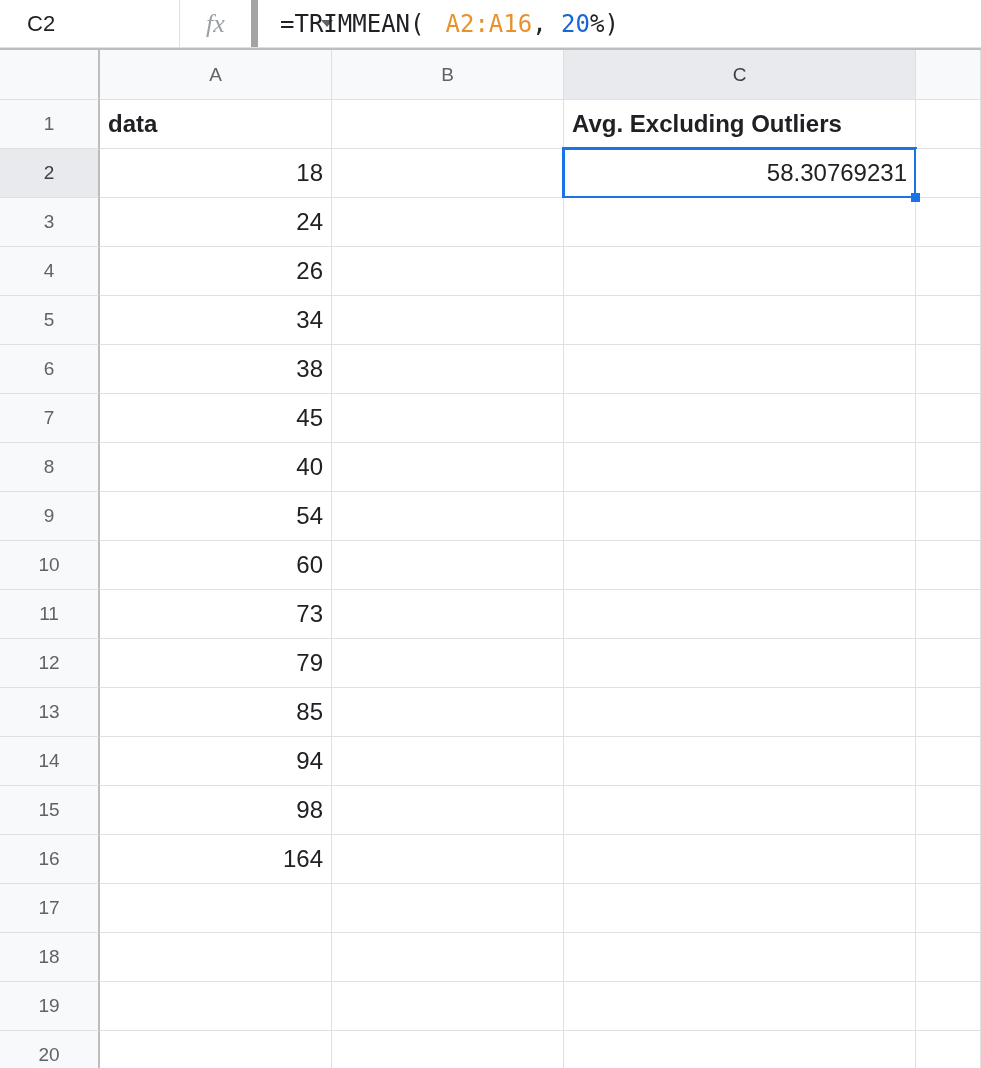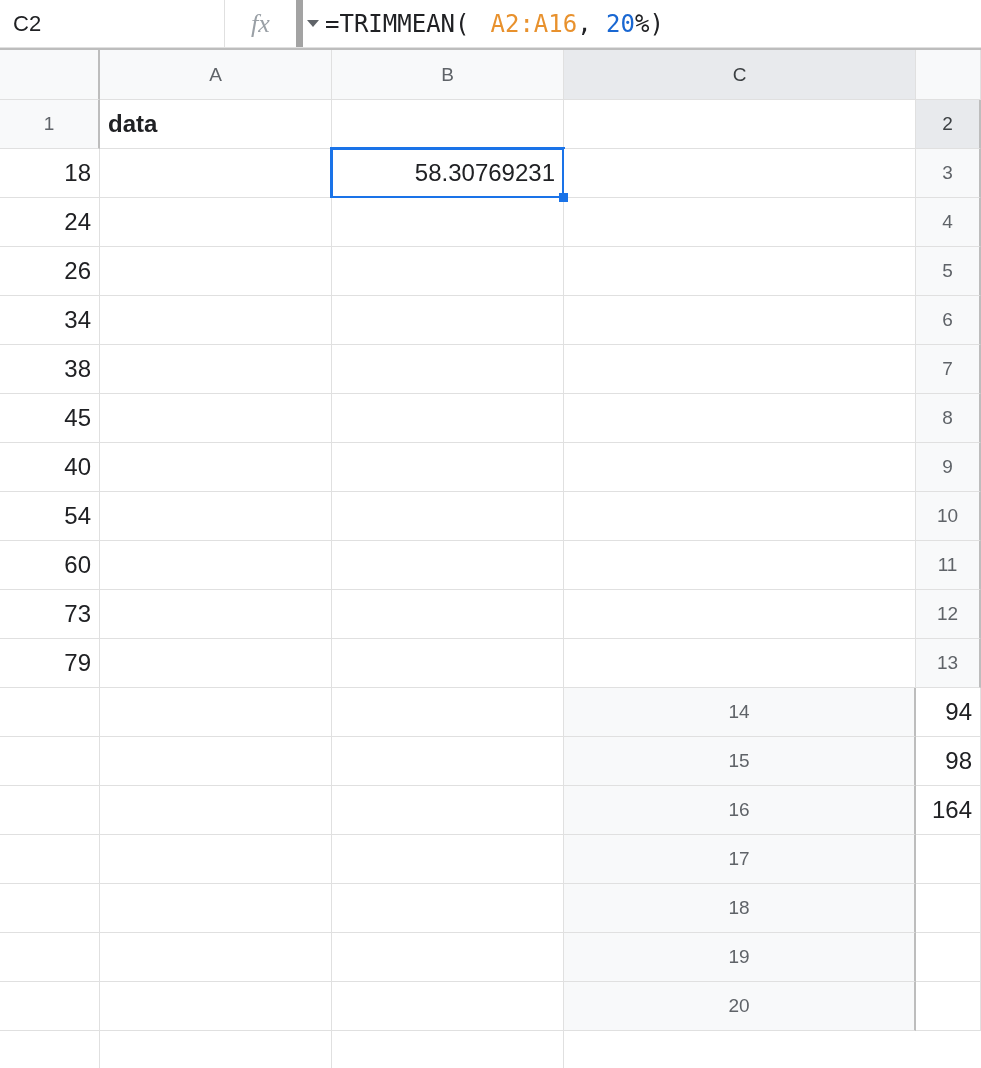--- a/index.html
+++ b/index.html
@@ -15,23 +15,23 @@
   .formula-bar {
     display: flex;
     align-items: center;
     height: 48px;
     border-bottom: 1px solid #e0e0e0;
     background: #fff;
   }
   .name-box-wrap {
     display: flex;
     align-items: center;
-    width: 225px;
+    width: 180px;
     height: 100%;
-    padding: 0 10px 0 13px;
+    padding: 0 10px 0 27px;
     border-right: 1px solid #e0e0e0;
   }
   .name-box {
     flex: 1;
     font-size: 22px;
     color: #202124;
     border: none;
     outline: none;
     background: transparent;
   }
@@ -149,20 +149,21 @@
 
   <div class="corner"></div>
   <div class="col-header">A</div>
   <div class="col-header">B</div>
   <div class="col-header highlight">C</div>
   <div class="col-header"></div>
 
   <div class="row-header">1</div>
   <div class="cell bold">data</div>
   <div class="cell"></div>
+  <div class="cell bold">Avg. Excluding Outliers</div>
   <div class="cell"></div>
 
   <div class="row-header highlight">2</div>
   <div class="cell right">18</div>
   <div class="cell"></div>
   <div class="cell right selected-cell">
       <span>58.30769231</span>
       <div class="sel-handle"></div>
     </div>
   <div class="cell"></div>
@@ -221,20 +222,21 @@
   <div class="cell"></div>
   <div class="cell"></div>
 
   <div class="row-header">12</div>
   <div class="cell right">79</div>
   <div class="cell"></div>
   <div class="cell"></div>
   <div class="cell"></div>
 
   <div class="row-header">13</div>
+  <div class="cell right">85</div>
   <div class="cell"></div>
   <div class="cell"></div>
   <div class="cell"></div>
 
   <div class="row-header">14</div>
   <div class="cell right">94</div>
   <div class="cell"></div>
   <div class="cell"></div>
   <div class="cell"></div>
 

